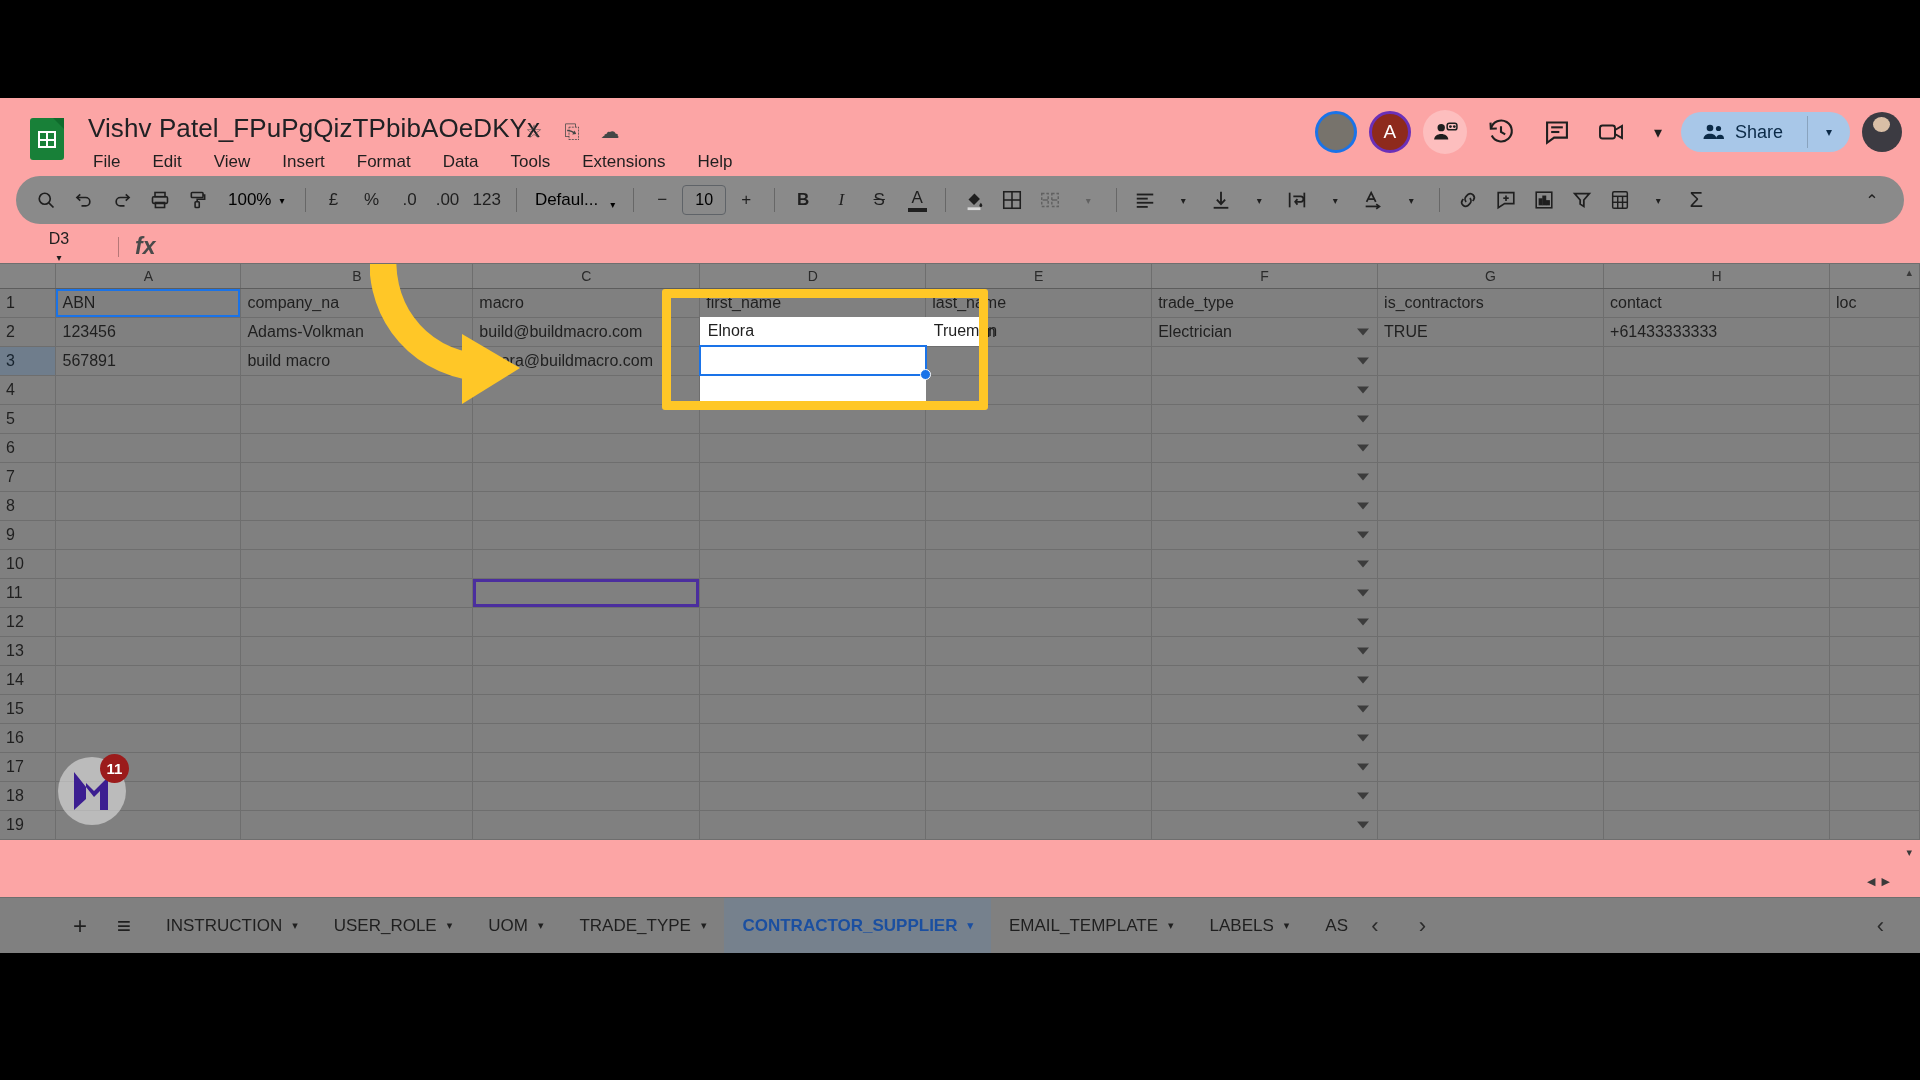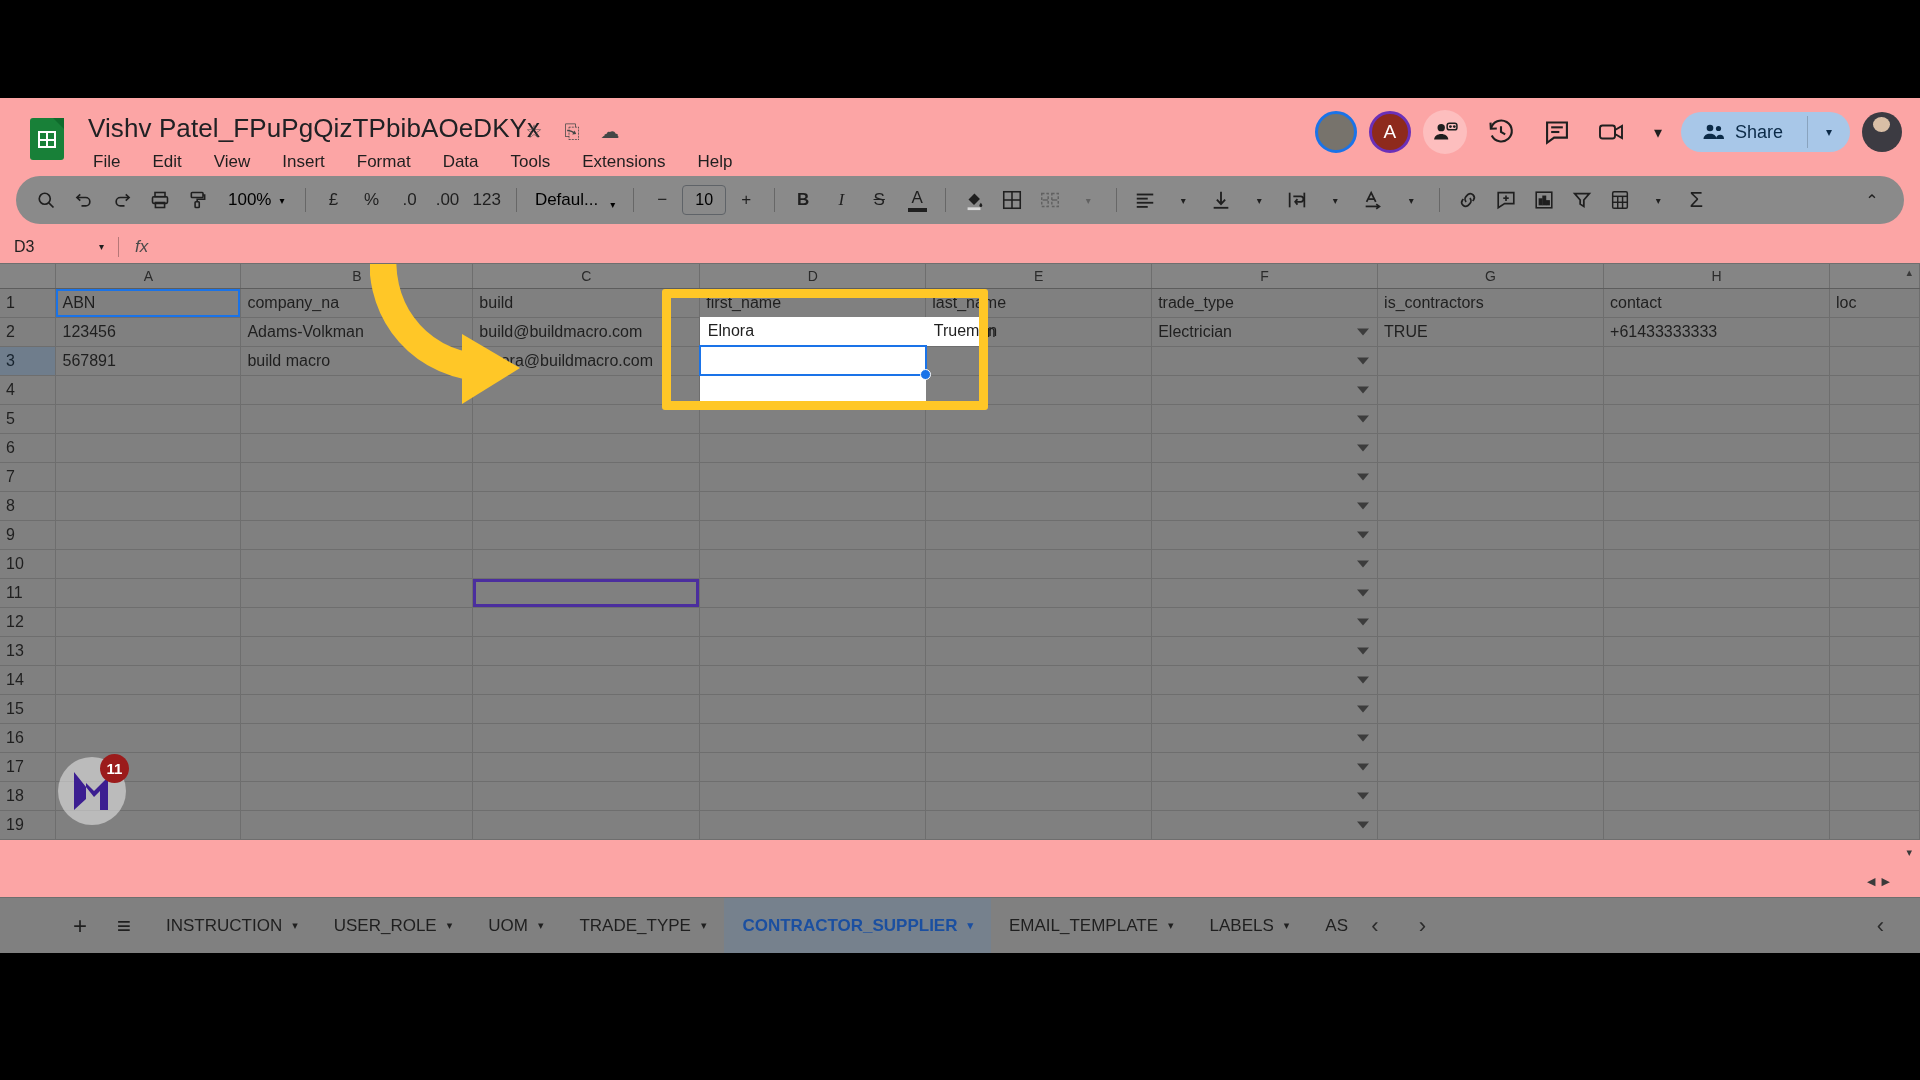--- a/index.html
+++ b/index.html
@@ -117,24 +117,24 @@
   .disabled { opacity: .38; }
   .collapse { position: absolute; right: 14px; font-size: 16px; }
 
   
   .formulabar {
     position: relative; height: 34px; margin-top: 6px;
     display: flex; align-items: center; border-bottom: 1px solid #6f6f6f;
   }
   .namebox {
     width: 118px; height: 100%; display: flex; align-items: center;
-    justify-content: space-between; padding: 0 14px; font-size: 16px; color: #1f1f1f;
+    justify-content: space-between; padding: 0 14px; font-size: 16px; color: #1f1f1f; flex-direction: column;
   }
   .fxsep { width: 1px; height: 20px; background: rgba(0,0,0,.28); }
-  .fx { padding: 0 16px; font-size: 17px; font-style: italic; color: #4a4a4a; }
+  .fx { padding: 0 16px; font-size: 23px; font-style: italic; color: #4a4a4a; font-weight: bold; }
 
   
   .gridwrap { position: relative; height: 600px; overflow: hidden; }
   table.sheet { border-collapse: collapse; table-layout: fixed; }
   table.sheet th, table.sheet td {
     border-right: 1px solid #6e6e6e; border-bottom: 1px solid #6e6e6e;
     height: 29px; font-size: 16px; font-weight: normal; color: #1f1f1f;
     padding: 0 6px; overflow: hidden; white-space: nowrap; text-align: left;
     background: #808080;
   }
@@ -480,21 +480,21 @@
             <th style="width: 226px;">G</th>
             <th style="width: 226px;">H</th>
             <th style="width: 90px;"></th>
           </tr>
       </thead>
       <tbody id="grid-body">
           <tr>
             <th class="rowhdr">1</th>
             <td class="cell-outline-blue"><span>ABN</span></td>
             <td><span>company_na</span></td>
-            <td><span>build</span></td>
+            <td><span>macro</span></td>
             <td><span>first_name</span></td>
             <td><span>last_name</span></td>
             <td><span>trade_type</span></td>
             <td><span>is_contractors</span></td>
             <td><span>contact</span></td>
             <td><span>loc</span></td>
           </tr>
           <tr>
             <th class="rowhdr">2</th>
             <td class="num"><span>123456</span></td>

